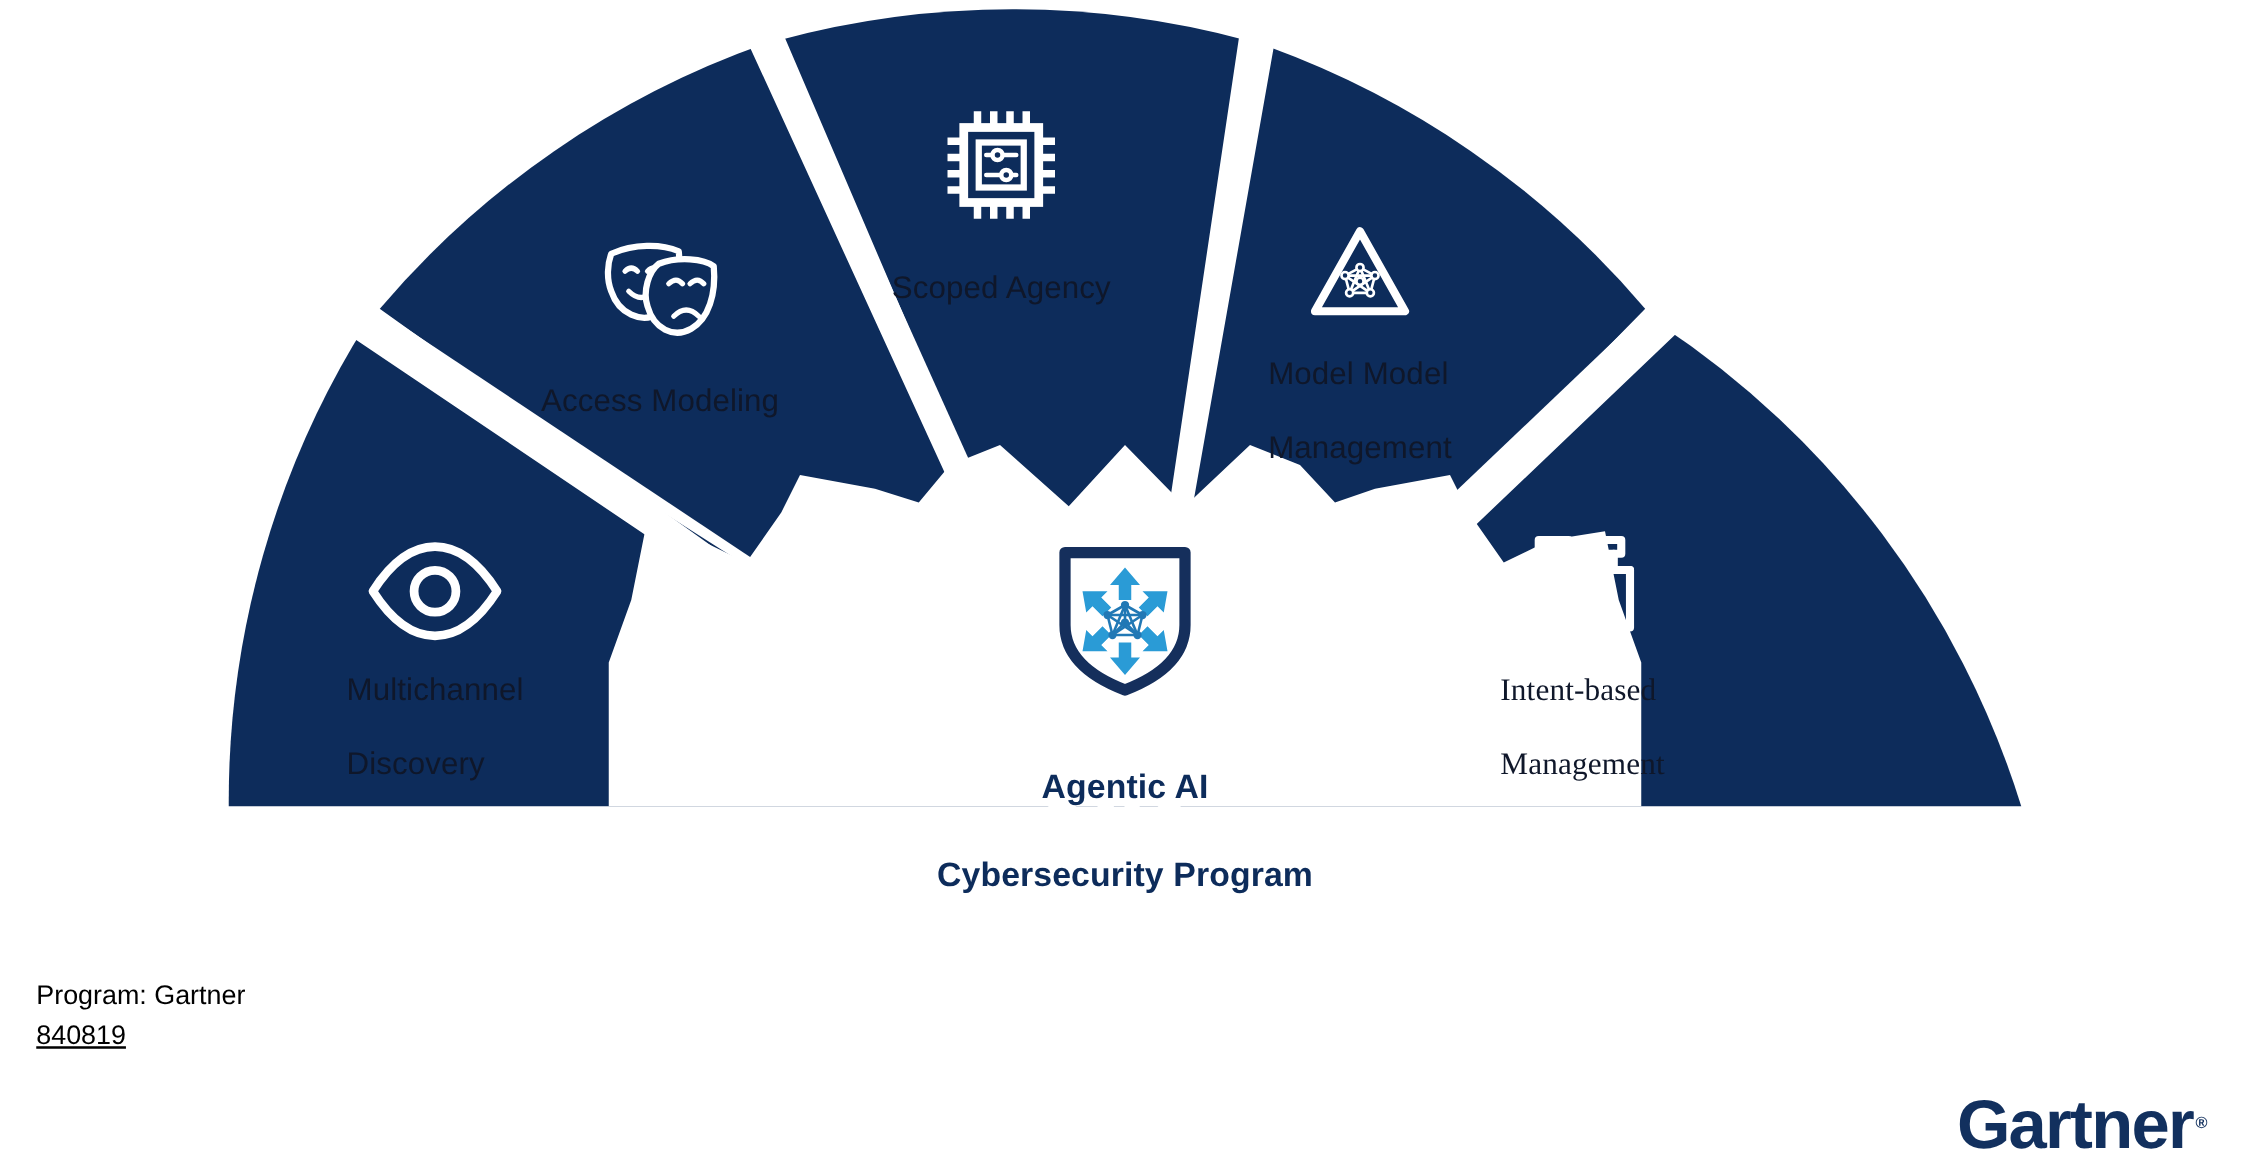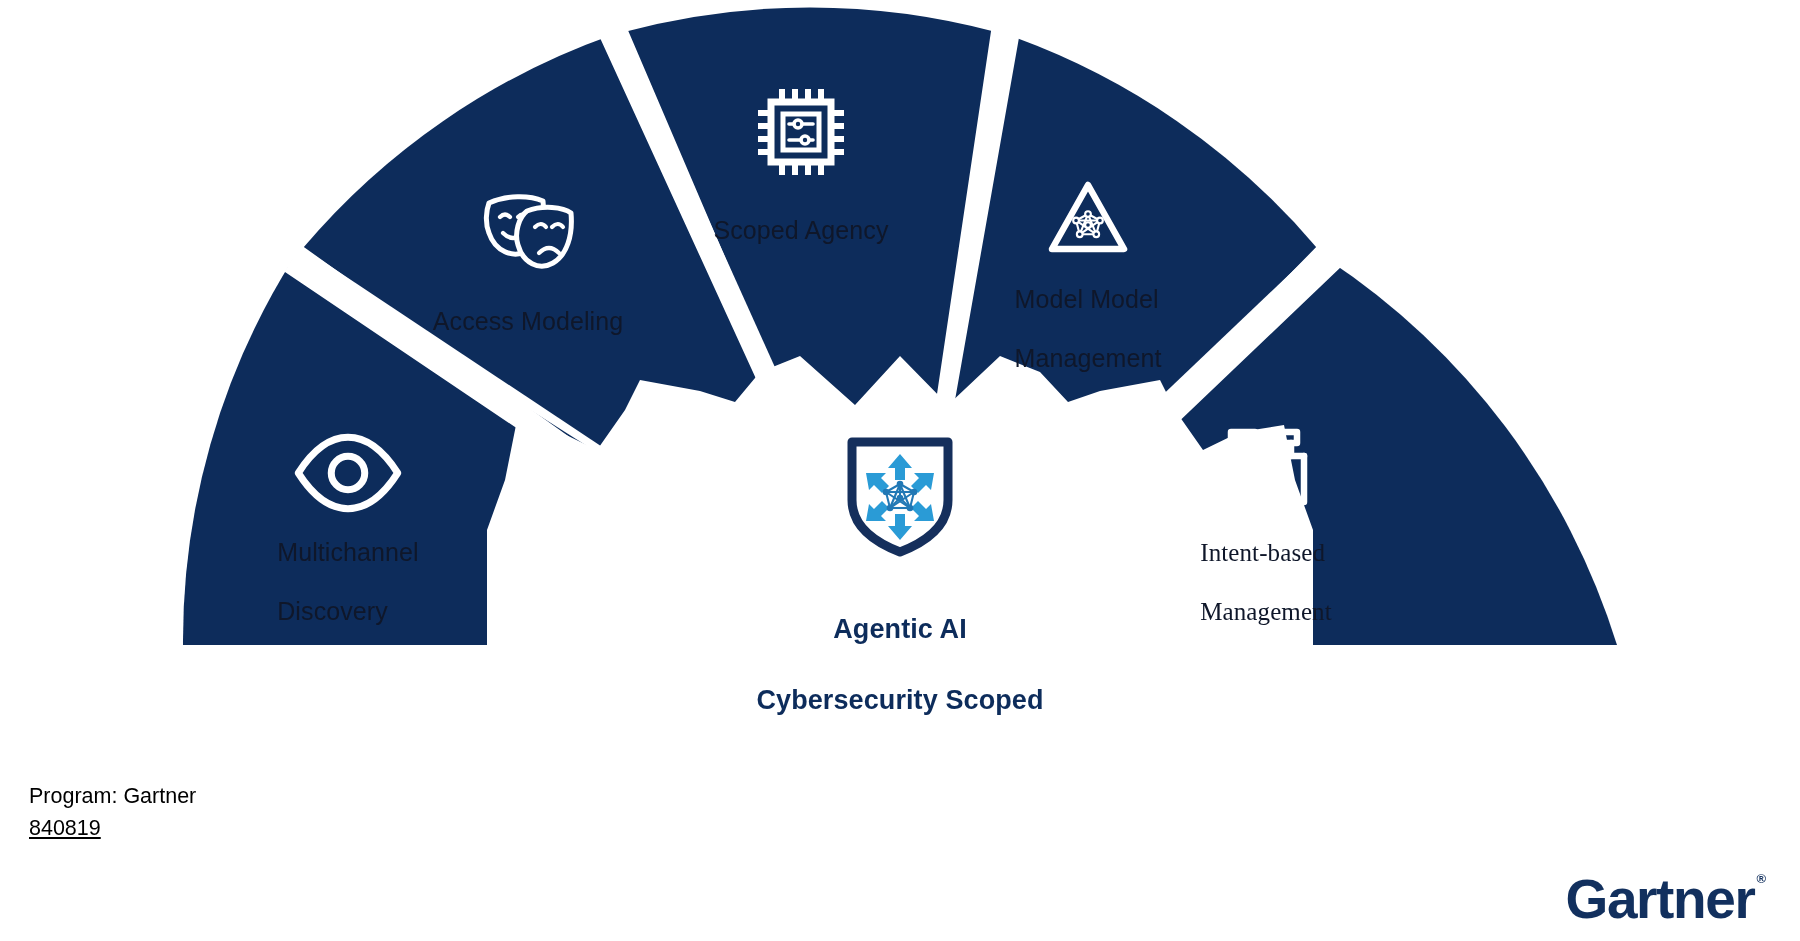--- a/index.html
+++ b/index.html
@@ -83,21 +83,21 @@
     font-size: 21.5px;
     line-height: 1.42;
   }
   #source-line2 { margin-top: 1px; text-decoration: underline; }
 
   #gartner-logo {
     position: absolute;
     right: 34px;
     top: 872px;
     display: flex;
-    align-items: flex-start;
+    align-items: center;
     color: #0d2c5b;
   }
   #gartner-wordmark {
     font-family: "Liberation Sans", sans-serif;
     font-size: 55px;
     font-weight: bold;
     letter-spacing: -1.4px;
     line-height: 1;
     color: #12305e;
   }
@@ -371,21 +371,21 @@
           <circle cx="70" cy="56" r="3.3"></circle>
           <circle cx="56" cy="64" r="3.3"></circle>
           <circle cx="84" cy="64" r="3.3"></circle>
           <circle cx="60" cy="80" r="3.3"></circle>
           <circle cx="80" cy="80" r="3.3"></circle>
           <circle cx="70" cy="70" r="3.3"></circle>
         </g>
       </svg>
       <div id="hub-title">
         <div>Agentic AI</div>
-        <div>Cybersecurity Scoped</div>
+        <div>Cybersecurity Program</div>
       </div>
     </div>
 
   </div>
 
   <div id="source-block">
     <div id="source-line1">Program: Gartner</div>
     <div id="source-line2">840819</div>
   </div>
 

